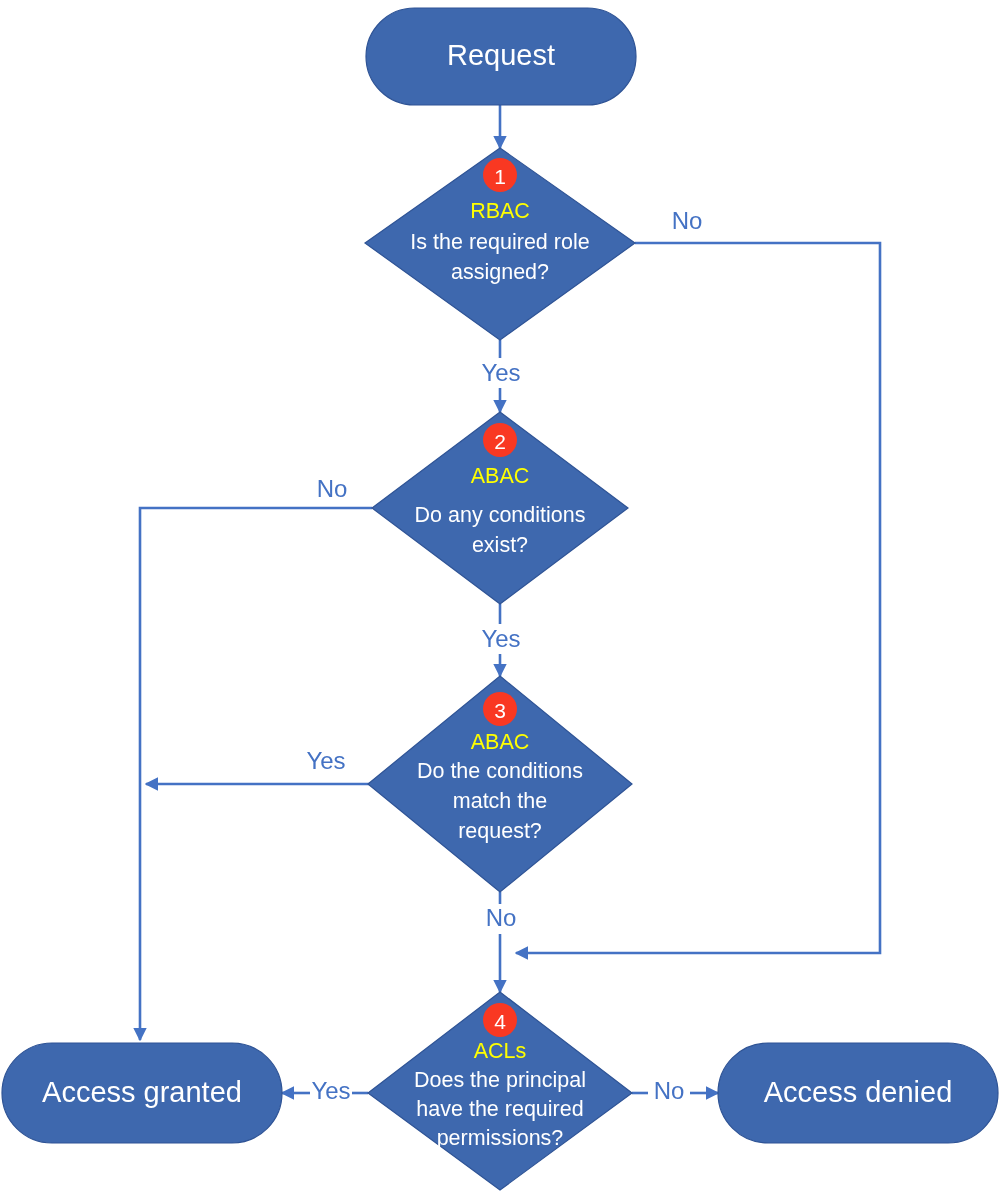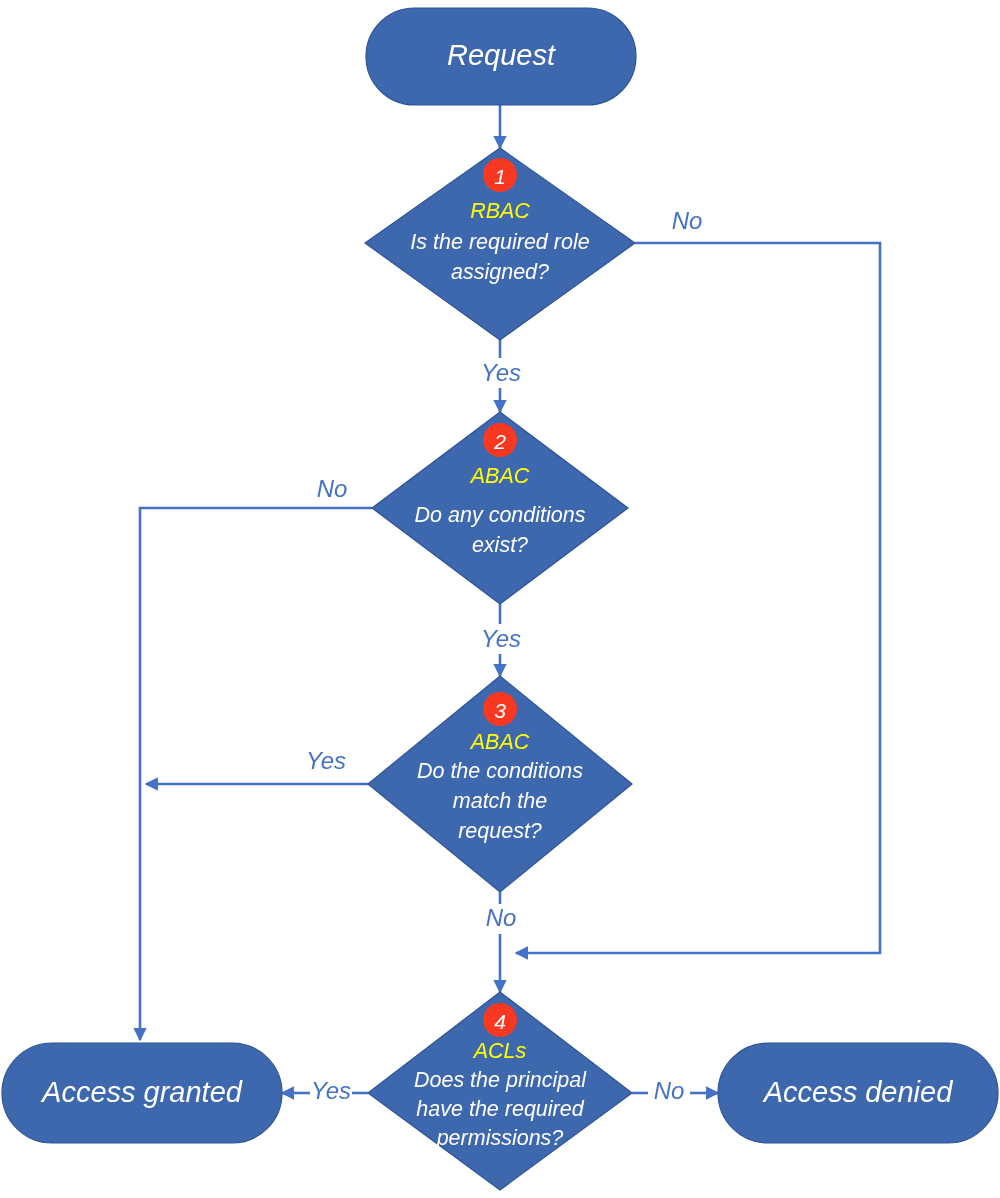--- a/index.html
+++ b/index.html
@@ -1,18 +1,18 @@
 <!DOCTYPE html>
 <html><head>
 <meta charset="utf-8">
 <style>
   html,body{margin:0;padding:0;background:#ffffff;}
   body{width:1000px;height:1198px;overflow:hidden;
        font-family:"Liberation Sans", sans-serif;}
-  #stage{position:relative;width:1000px;height:1198px;background:#fff;font-style:italic;}
+  #stage{position:relative;width:1000px;height:1198px;background:#fff;}
   svg#flow{position:absolute;left:0;top:0;width:1000px;height:1198px;display:block;}
   .node-fill{fill:#3E68AE;}
   .node-stroke{stroke:#2E5395;stroke-width:1.2;}
   .edge{stroke:#4472C4;stroke-width:2.6;fill:none;}
   .node-text{fill:#FFFFFF;font-family:"Liberation Sans",sans-serif;
              text-anchor:middle;dominant-baseline:middle;}
   .terminal-text{font-size:29px;}
   .diamond-text{font-size:21.5px;}
   .tag-text{fill:#FFFF00;font-size:21.5px;font-family:"Liberation Sans",sans-serif;
             text-anchor:middle;dominant-baseline:middle;}

